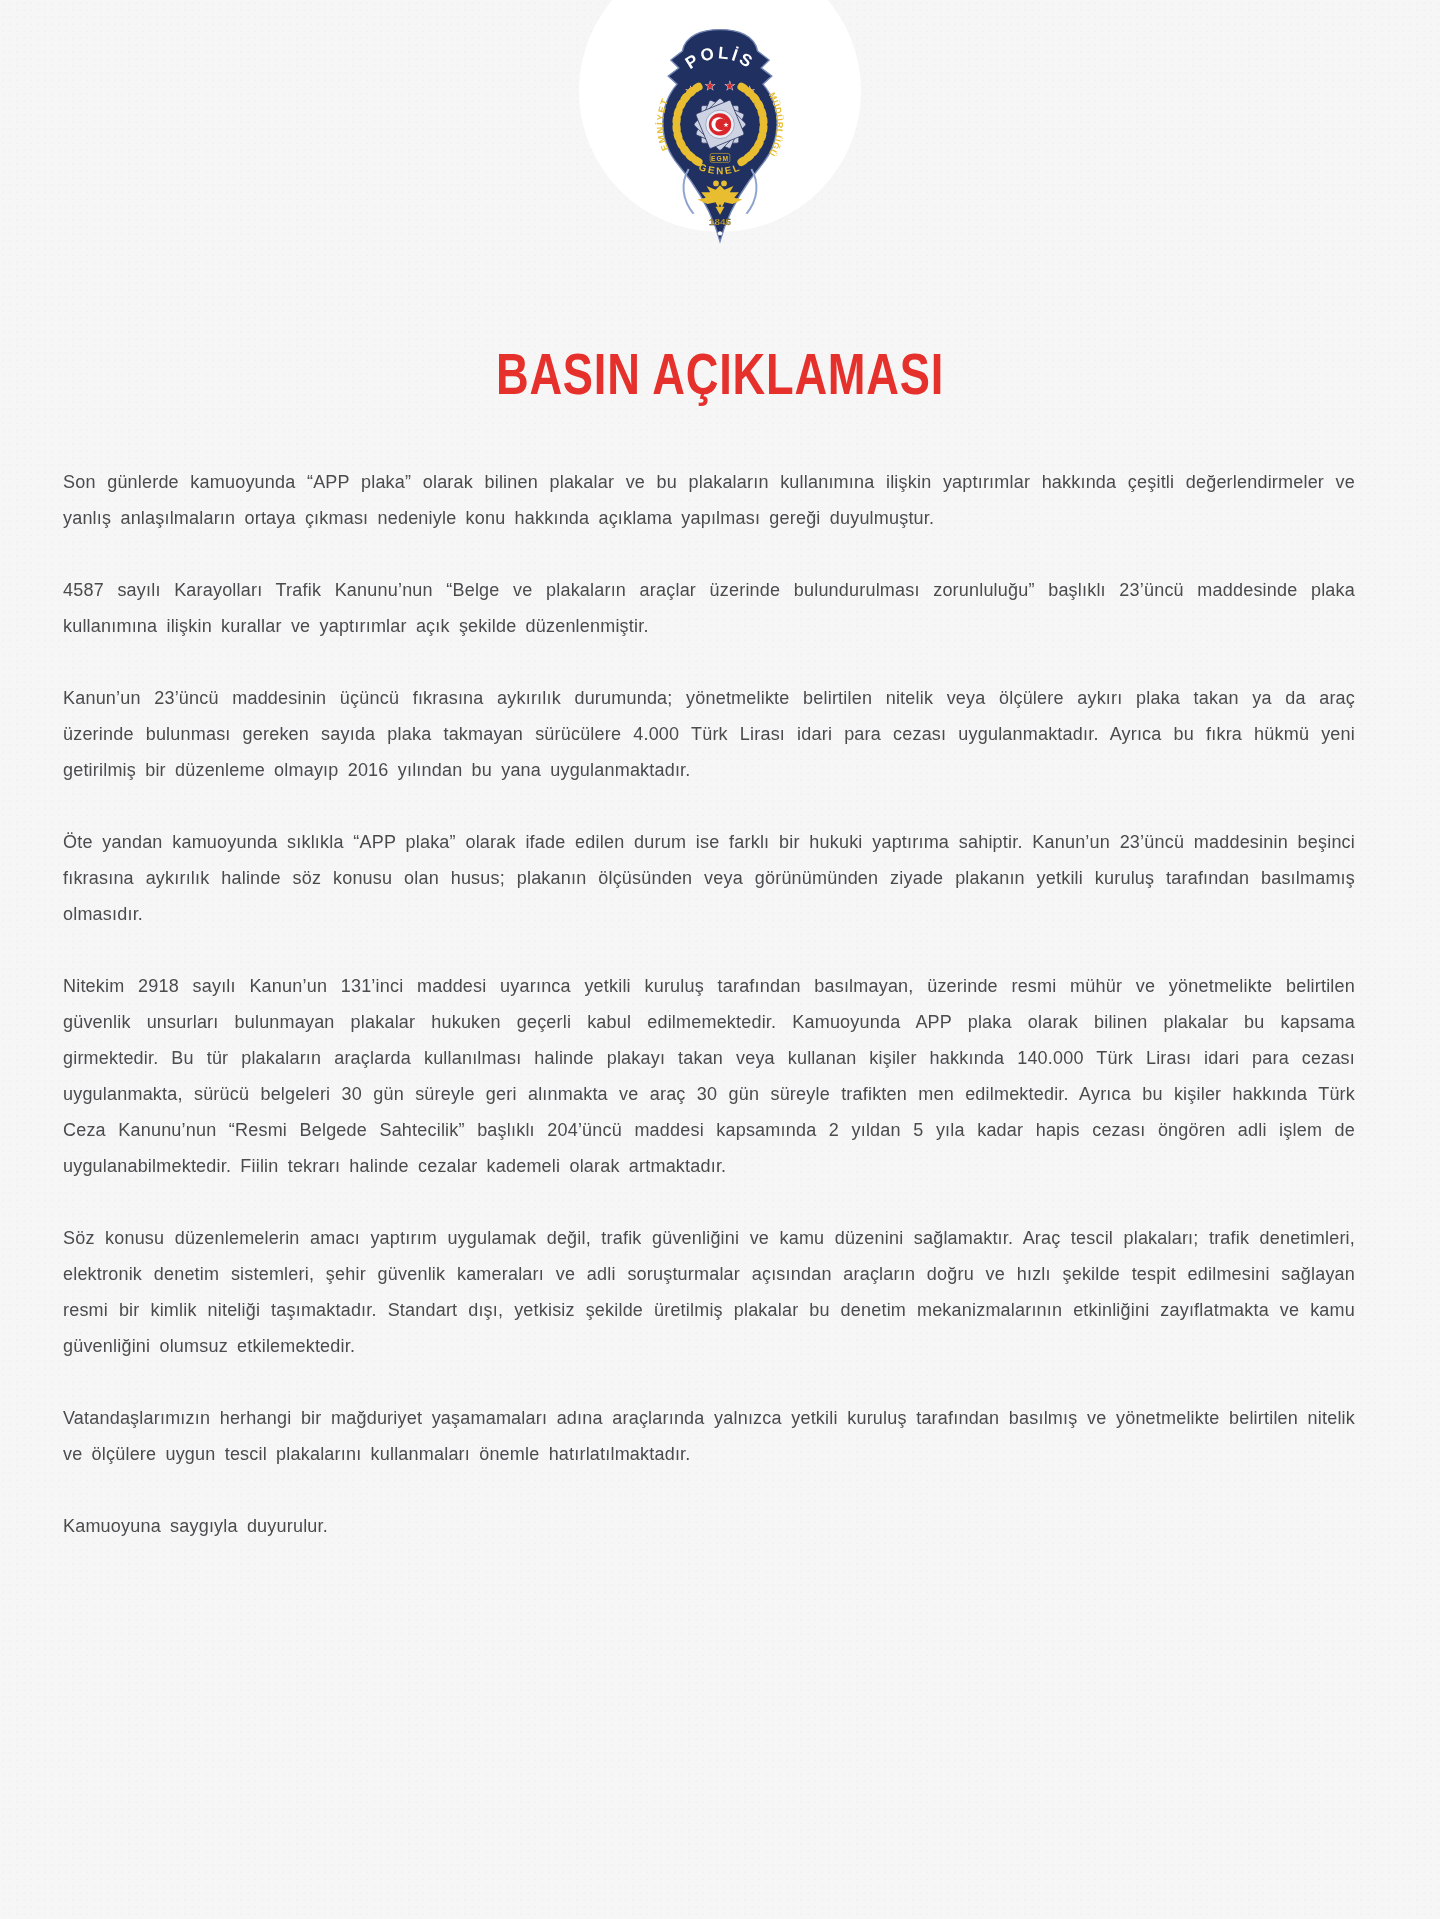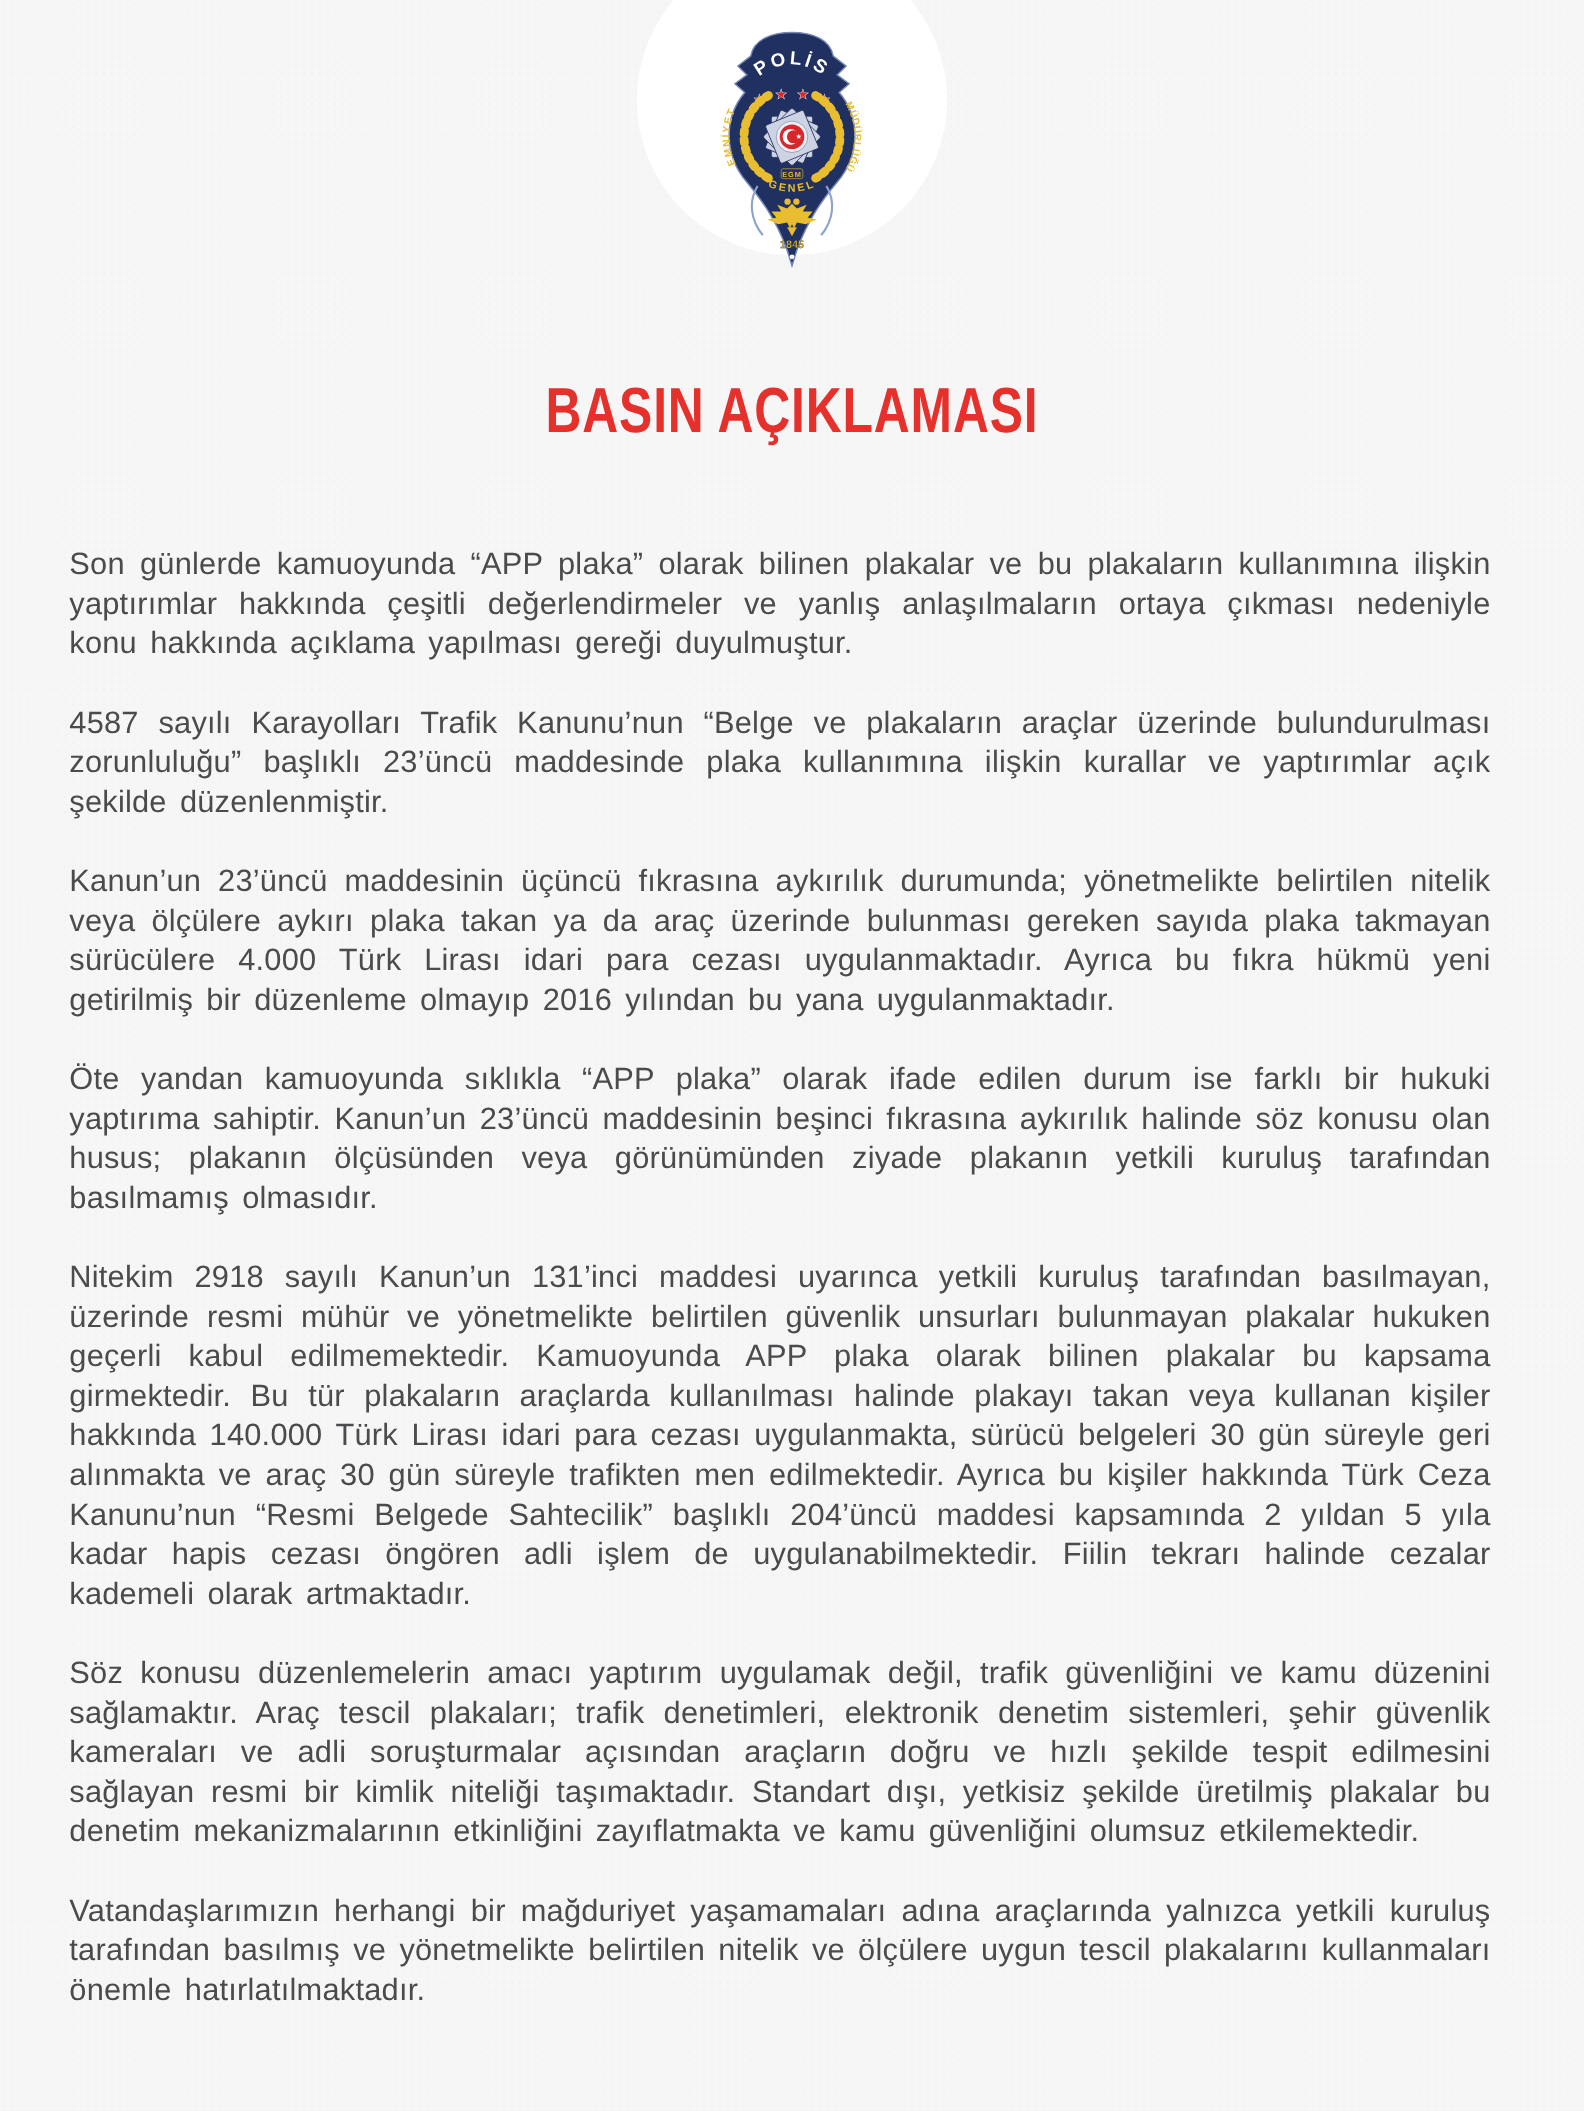--- a/index.html
+++ b/index.html
@@ -32,22 +32,22 @@
     transform:scaleX(.78); transform-origin:center;
     border-bottom:3px solid #2c3272; padding:0 12px 13px;
   }
   .subtitle {
     position:absolute; top:340px; left:0; width:100%; text-align:center;
     color:#e5302b; font-weight:800; font-size:58px; letter-spacing:1px;
     transform:scaleX(.78); transform-origin:center; white-space:nowrap;
   }
   .body {
     position:absolute; top:464px; left:63px; width:1292px;
-    color:#4b4b4d; font-size:28px; line-height:36px;
-    text-align:justify; word-spacing:4px; letter-spacing:0.2px;margin-top:31px;
+    color:#4b4b4d; font-size:18px; line-height:36px;
+    text-align:justify; word-spacing:4px; letter-spacing:0.2px;
   }
   .body p { margin:0 0 36px 0; }
   .body p:last-child { margin-bottom:0; }
   svg text { font-family:"Liberation Sans","DejaVu Sans",sans-serif; }
 </style>
 </head>
 <body>
 
 <div class="page">
 
@@ -133,15 +133,16 @@
   <div class="subtitle">BASIN AÇIKLAMASI</div>
 
   <main class="body">
     <p>Son günlerde kamuoyunda “APP plaka” olarak bilinen plakalar ve bu plakaların kullanımına ilişkin yaptırımlar hakkında çeşitli değerlendirmeler ve yanlış anlaşılmaların ortaya çıkması nedeniyle konu hakkında açıklama yapılması gereği duyulmuştur.</p>
     <p>4587 sayılı Karayolları Trafik Kanunu’nun “Belge ve plakaların araçlar üzerinde bulundurulması zorunluluğu” başlıklı 23’üncü maddesinde plaka kullanımına ilişkin kurallar ve yaptırımlar açık şekilde düzenlenmiştir.</p>
     <p>Kanun’un 23’üncü maddesinin üçüncü fıkrasına aykırılık durumunda; yönetmelikte belirtilen nitelik veya ölçülere aykırı plaka takan ya da araç üzerinde bulunması gereken sayıda plaka takmayan sürücülere 4.000 Türk Lirası idari para cezası uygulanmaktadır. Ayrıca bu fıkra hükmü yeni getirilmiş bir düzenleme olmayıp 2016 yılından bu yana uygulanmaktadır.</p>
     <p>Öte yandan kamuoyunda sıklıkla “APP plaka” olarak ifade edilen durum ise farklı bir hukuki yaptırıma sahiptir. Kanun’un 23’üncü maddesinin beşinci fıkrasına aykırılık halinde söz konusu olan husus; plakanın ölçüsünden veya görünümünden ziyade plakanın yetkili kuruluş tarafından basılmamış olmasıdır.</p>
     <p>Nitekim 2918 sayılı Kanun’un 131’inci maddesi uyarınca yetkili kuruluş tarafından basılmayan, üzerinde resmi mühür ve yönetmelikte belirtilen güvenlik unsurları bulunmayan plakalar hukuken geçerli kabul edilmemektedir. Kamuoyunda APP plaka olarak bilinen plakalar bu kapsama girmektedir. Bu tür plakaların araçlarda kullanılması halinde plakayı takan veya kullanan kişiler hakkında 140.000 Türk Lirası idari para cezası uygulanmakta, sürücü belgeleri 30 gün süreyle geri alınmakta ve araç 30 gün süreyle trafikten men edilmektedir. Ayrıca bu kişiler hakkında Türk Ceza Kanunu’nun “Resmi Belgede Sahtecilik” başlıklı 204’üncü maddesi kapsamında 2 yıldan 5 yıla kadar hapis cezası öngören adli işlem de uygulanabilmektedir. Fiilin tekrarı halinde cezalar kademeli olarak artmaktadır.</p>
     <p>Söz konusu düzenlemelerin amacı yaptırım uygulamak değil, trafik güvenliğini ve kamu düzenini sağlamaktır. Araç tescil plakaları; trafik denetimleri, elektronik denetim sistemleri, şehir güvenlik kameraları ve adli soruşturmalar açısından araçların doğru ve hızlı şekilde tespit edilmesini sağlayan resmi bir kimlik niteliği taşımaktadır. Standart dışı, yetkisiz şekilde üretilmiş plakalar bu denetim mekanizmalarının etkinliğini zayıflatmakta ve kamu güvenliğini olumsuz etkilemektedir.</p>
     <p>Vatandaşlarımızın herhangi bir mağduriyet yaşamamaları adına araçlarında yalnızca yetkili kuruluş tarafından basılmış ve yönetmelikte belirtilen nitelik ve ölçülere uygun tescil plakalarını kullanmaları önemle hatırlatılmaktadır.</p>
+    <p>Kamuoyuna saygıyla duyurulur.</p>
   </main>
 
 </div>
 
 </body></html>

